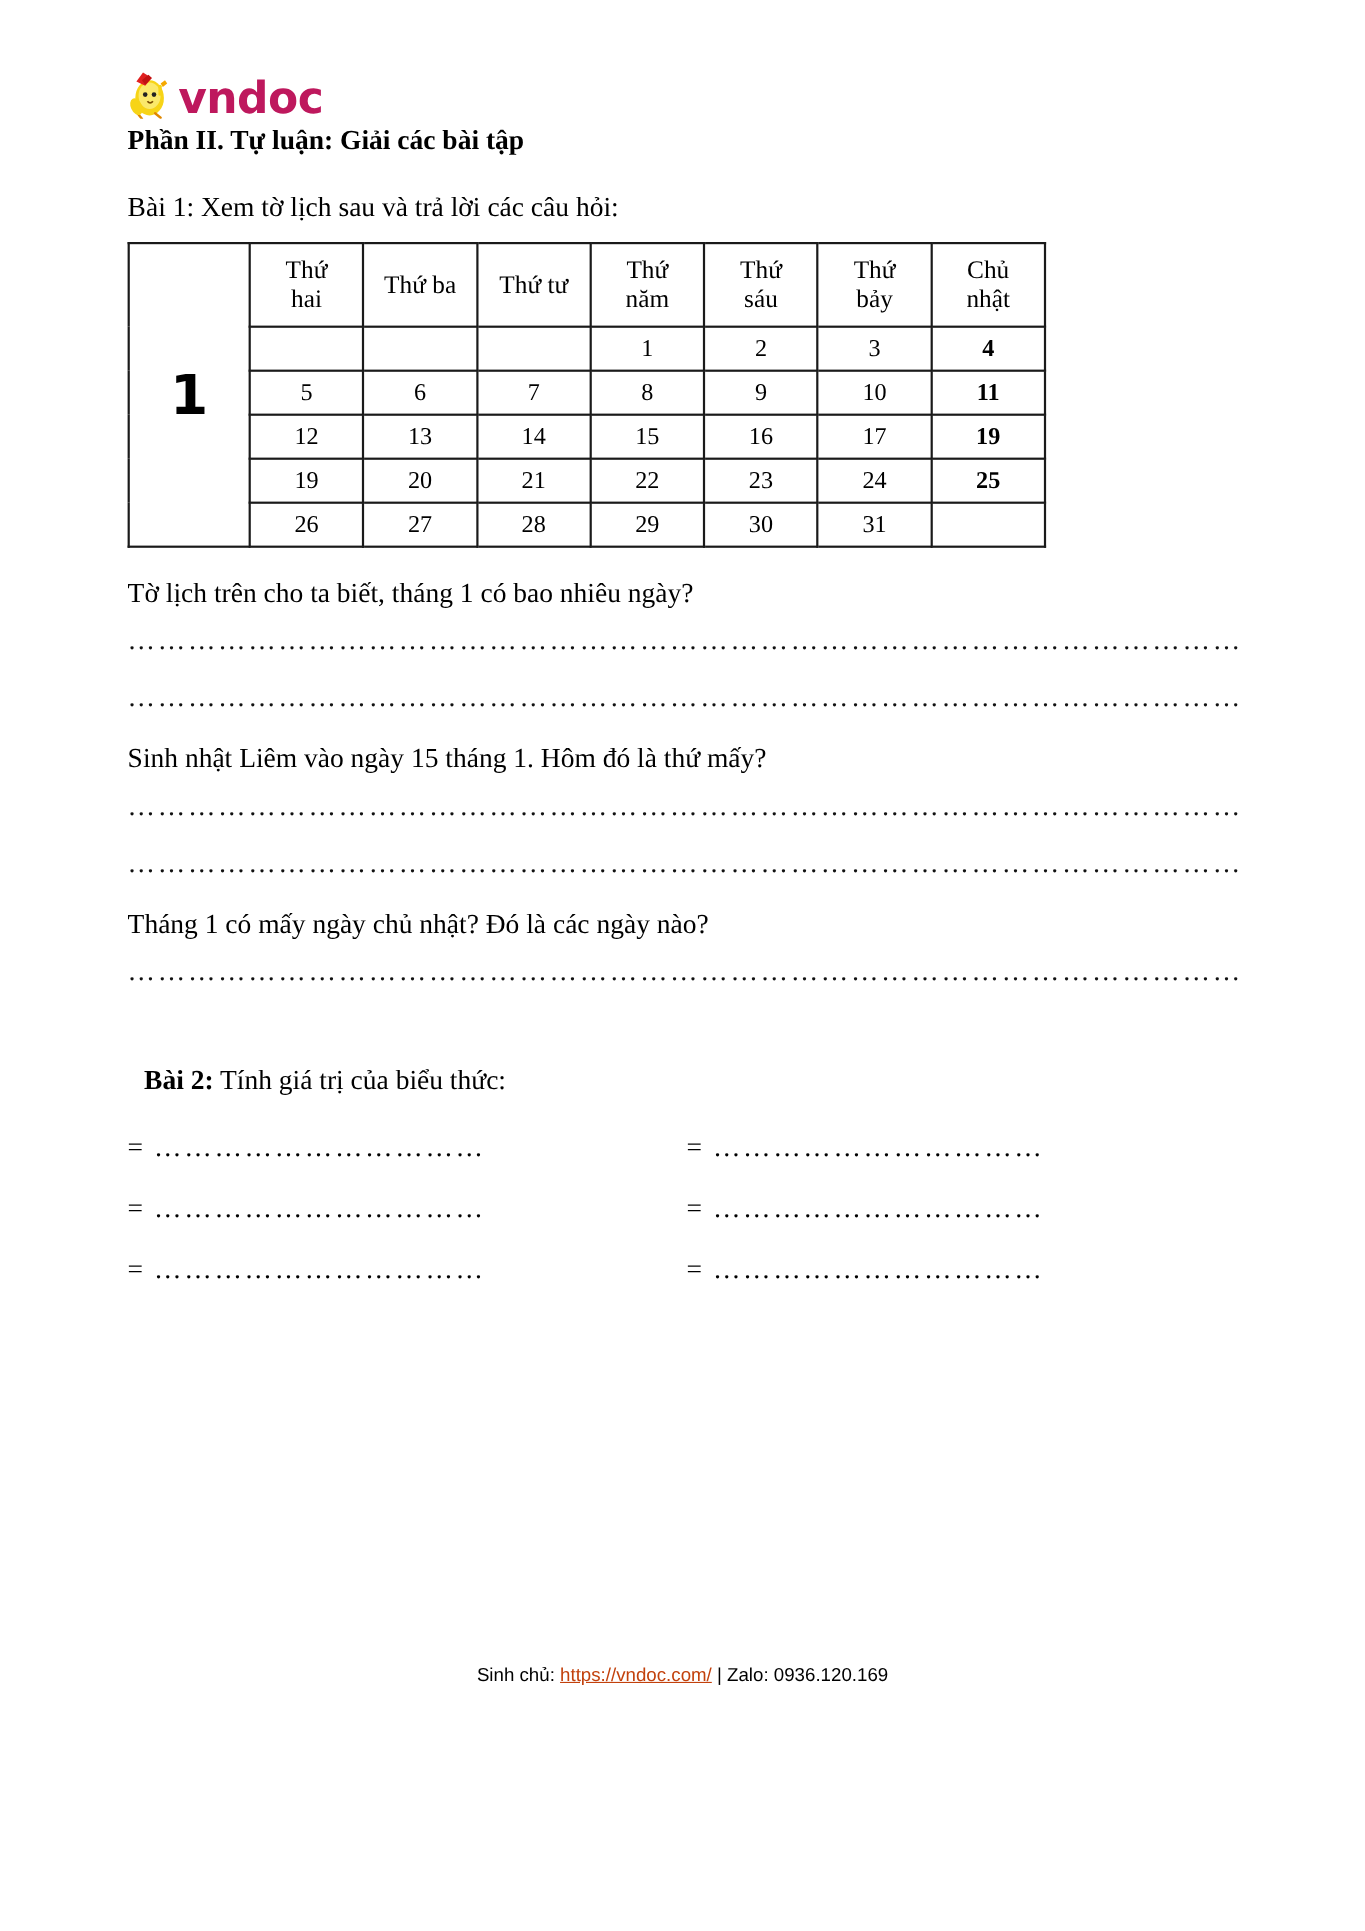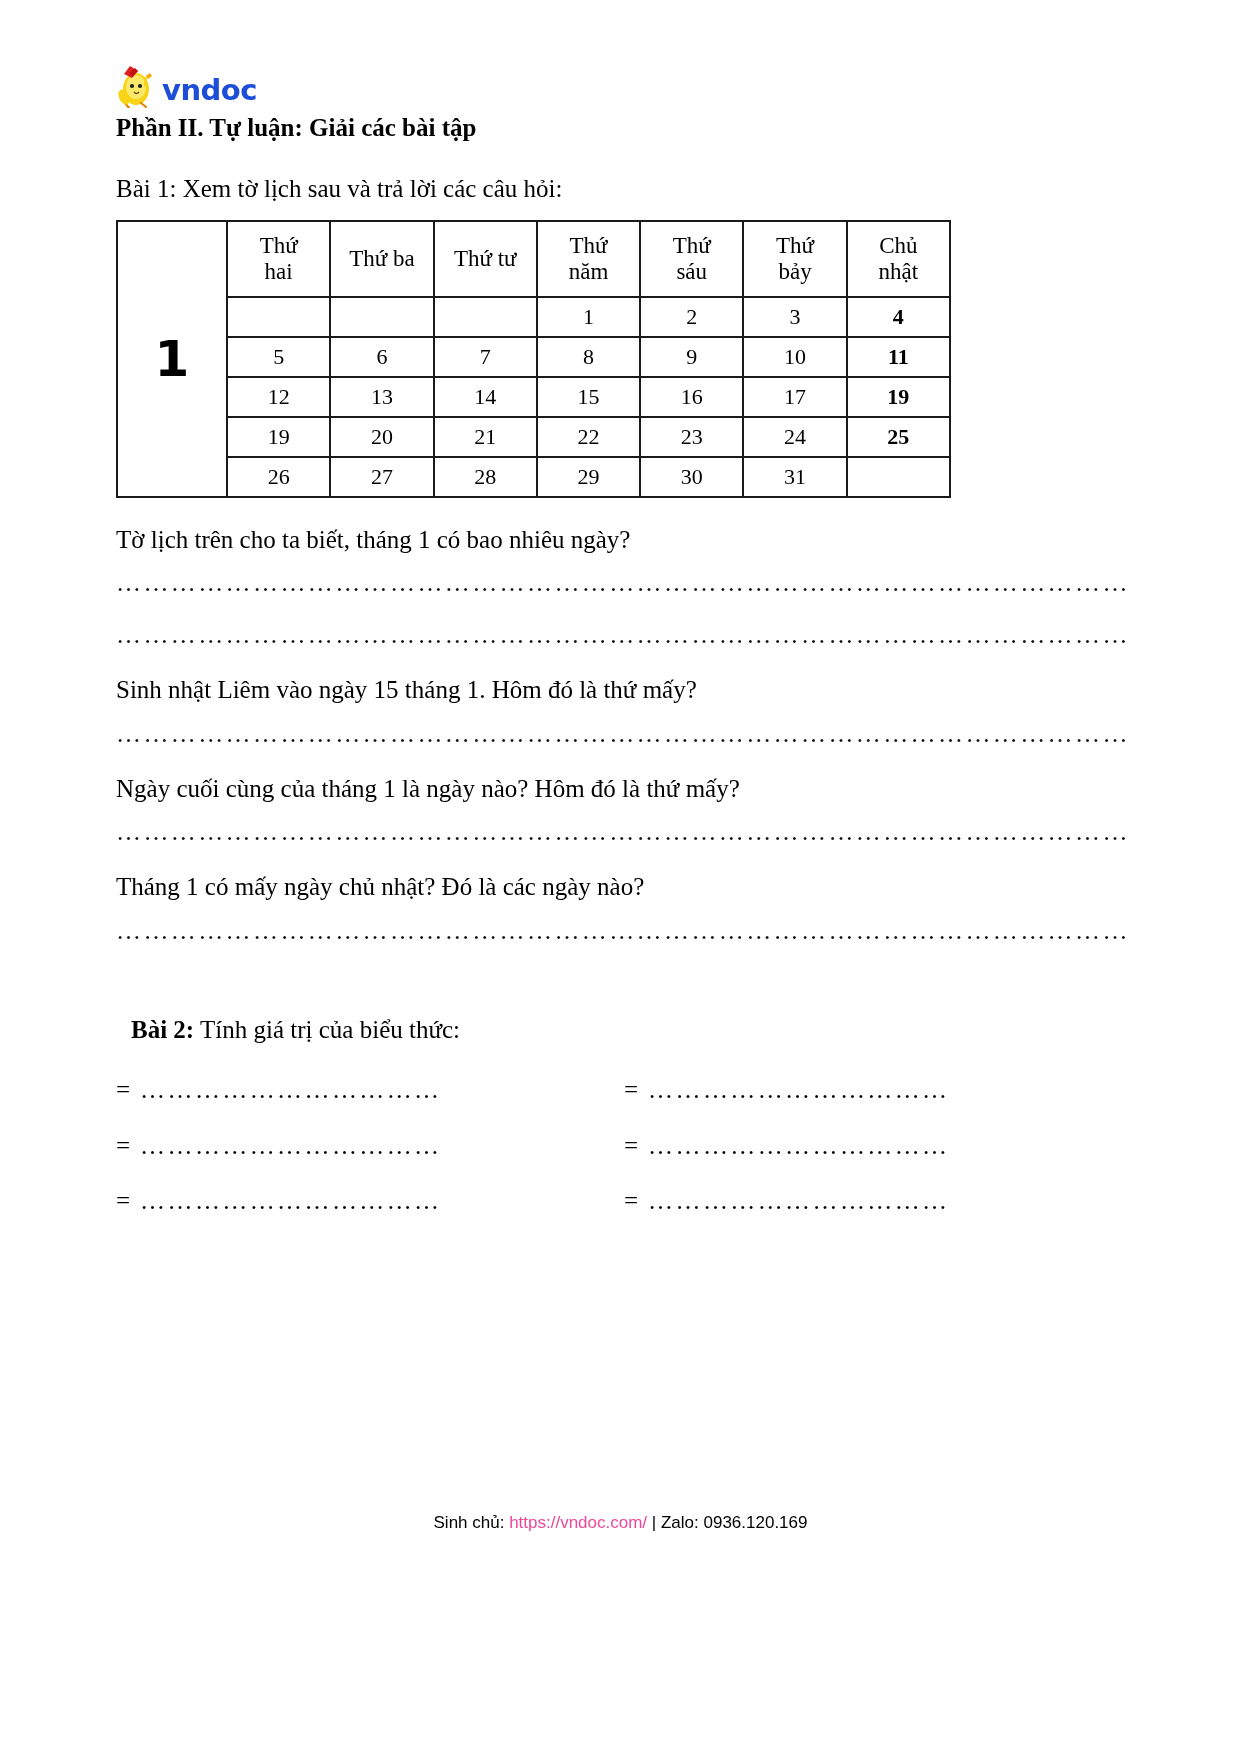--- a/index.html
+++ b/index.html
@@ -38,24 +38,24 @@
   .logo-mark {
     width: 42px;
     height: 46px;
     position: relative;
     margin-right: 4px;
     flex: 0 0 auto;
   }
   .logo-text {
     font-family: "DejaVu Sans", sans-serif;
     font-weight: bold;
-    font-size: 29px;
+    font-size: 40px;
     line-height: 40px;
     letter-spacing: -0.5px;
-    color: #1d4ed8;
+    color: #be185d;
     position: relative;
     top: 2px;
   }
 
   
   .h-bold {
     font-size: 25px;
     font-weight: bold;
     line-height: 1.25;
     margin: 0 0 30px 0;
@@ -148,21 +148,22 @@
     position: absolute;
     left: 0;
     top: 1513px;
     width: 1241px;
     text-align: center;
     font-family: "Liberation Sans", sans-serif;
     font-size: 17px;
     color: #000;
   }
   .footer a, .footer .link {
-    color: #ec4899;
+    color: #c2410c;
+    text-decoration: underline;
   }
 </style>
 </head>
 <body>
 
 <div class="page">
   <div class="content">
 
     <div class="logo-row">
       <span class="logo-mark">
@@ -273,21 +274,20 @@
     </div>
 
     <div class="para">Tờ lịch trên cho ta biết, tháng 1 có bao nhiêu ngày?</div>
     <div class="dotline">……………………………………………………………………………………………………………</div>
 
     <div class="dotline">……………………………………………………………………………………………………………</div>
 
     <div class="para">Sinh nhật Liêm vào ngày 15 tháng 1. Hôm đó là thứ mấy?</div>
     <div class="dotline">……………………………………………………………………………………………………………</div>
 
-    <div class="para">Ngày cuối cùng của tháng 1 là ngày nào? Hôm đó là thứ mấy?</div>
     <div class="dotline">……………………………………………………………………………………………………………</div>
 
     <div class="para">Tháng 1 có mấy ngày chủ nhật? Đó là các ngày nào?</div>
     <div class="dotline">……………………………………………………………………………………………………………</div>
 
     <div class="b2-head">
       <span class="lbl">Bài 2:</span>
       <span>Tính giá trị của biểu thức:</span>
     </div>
 

